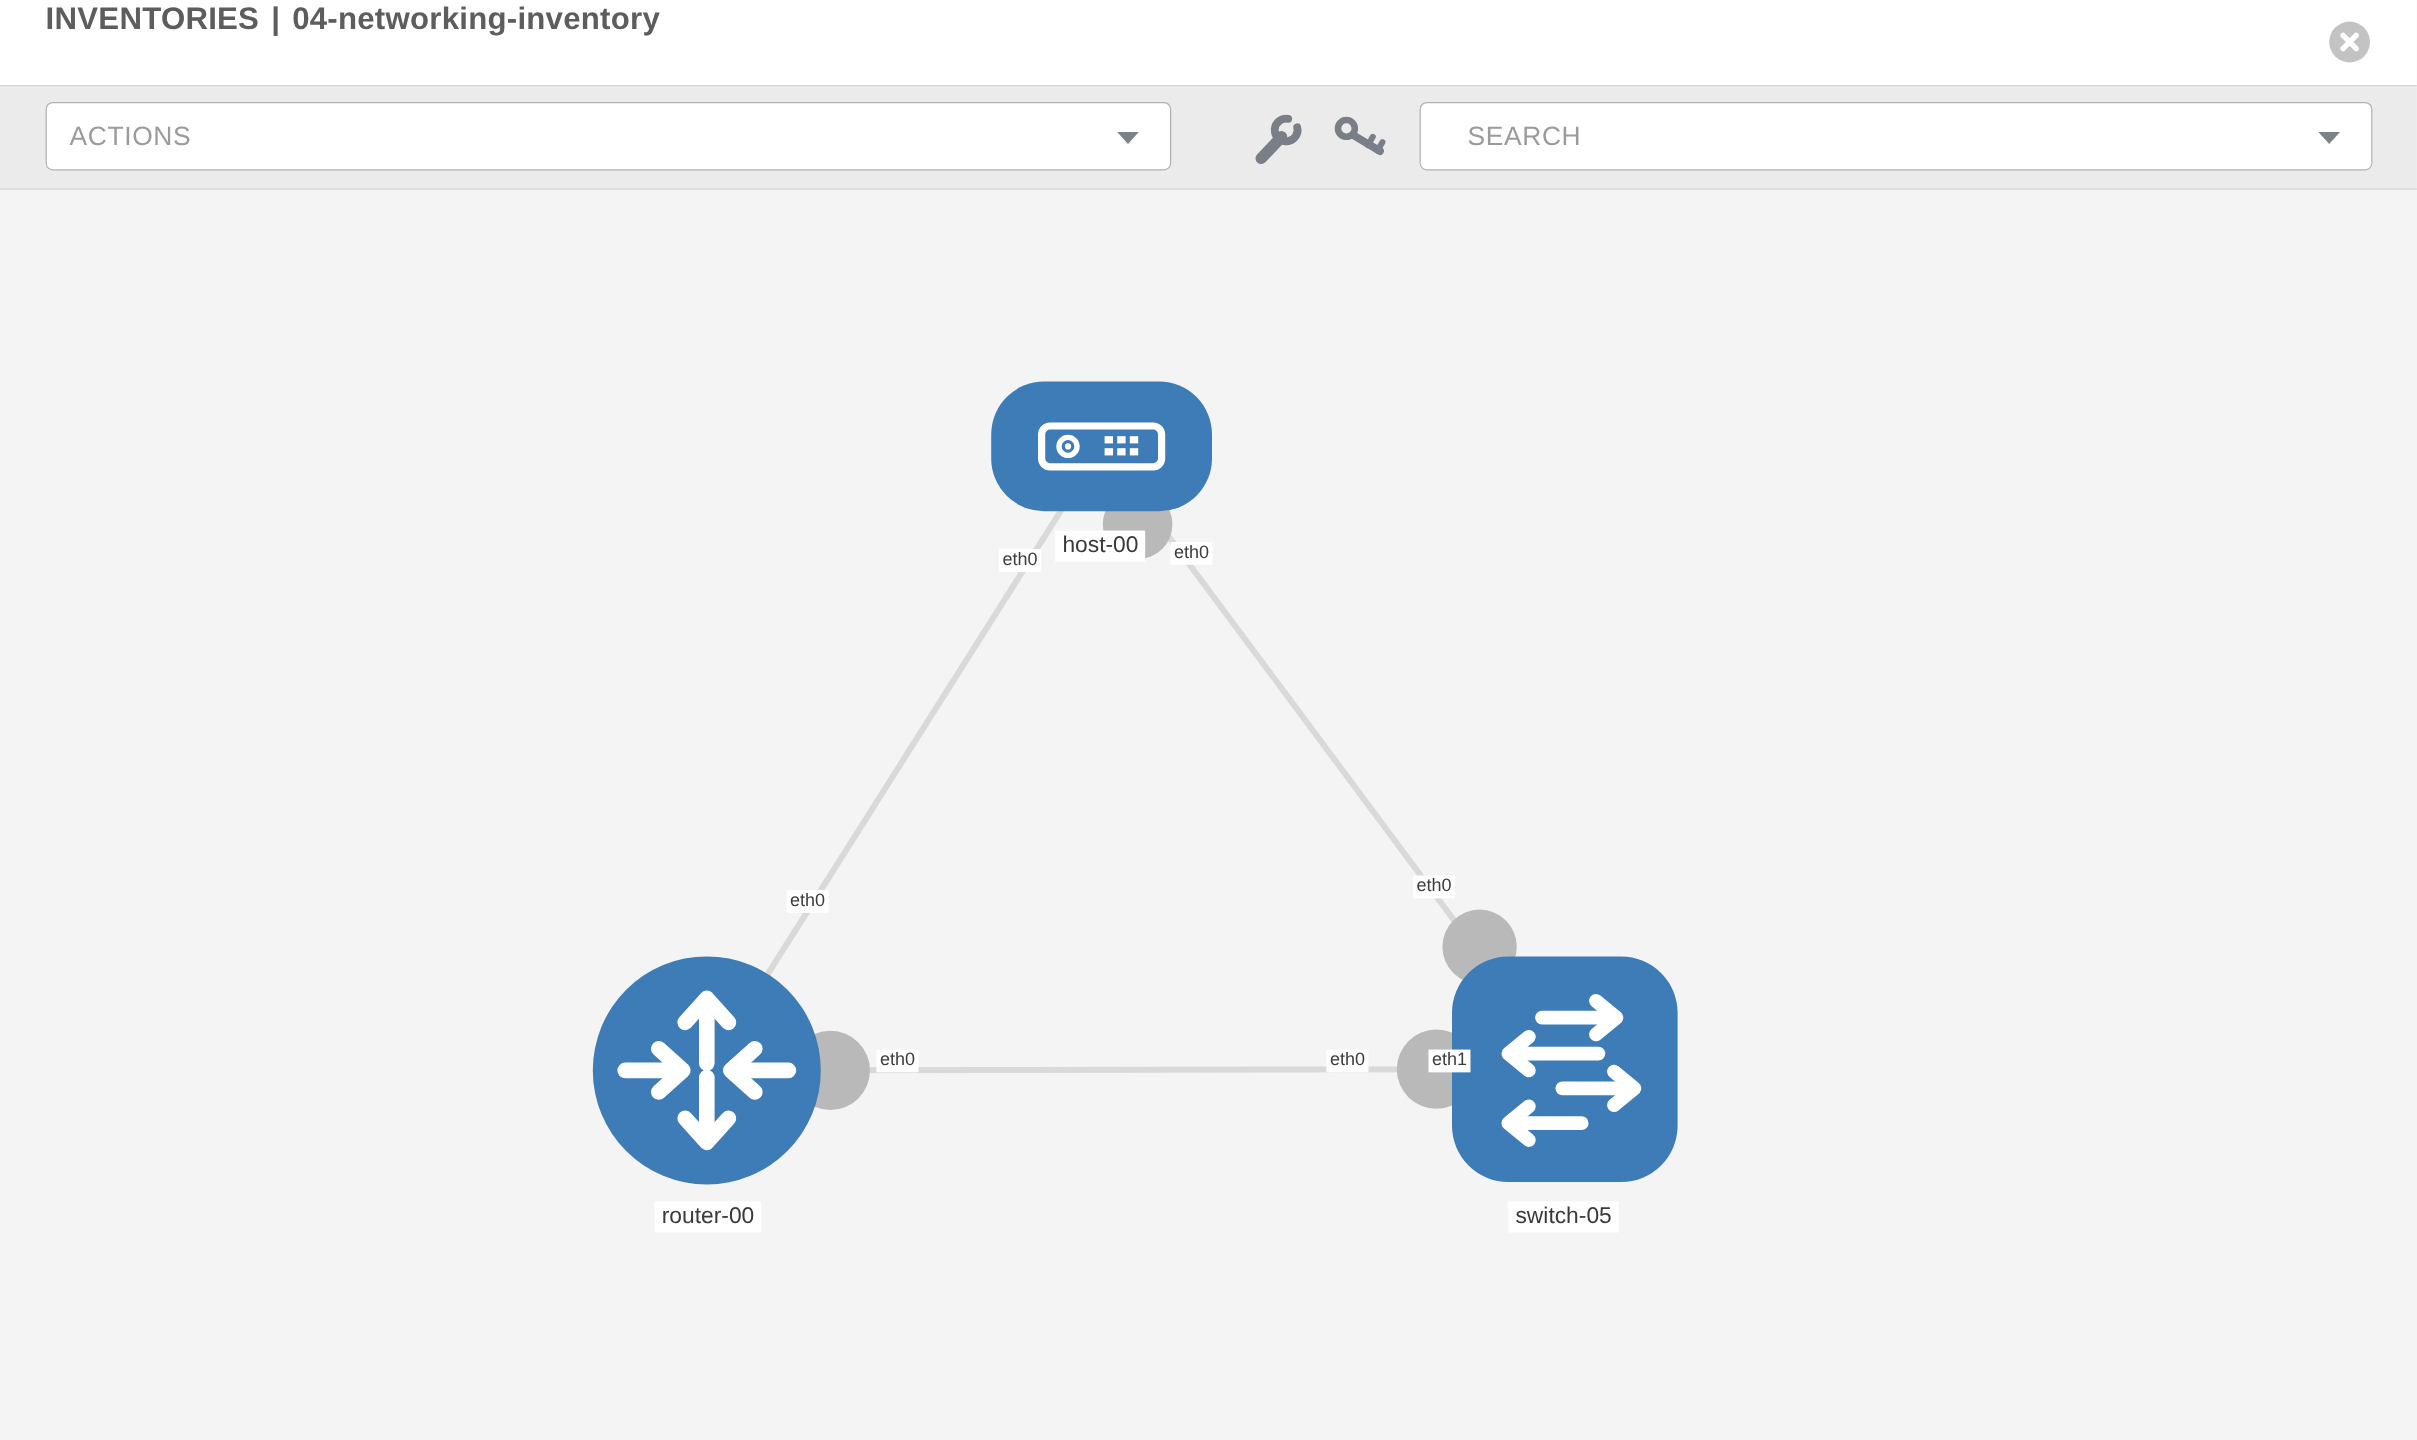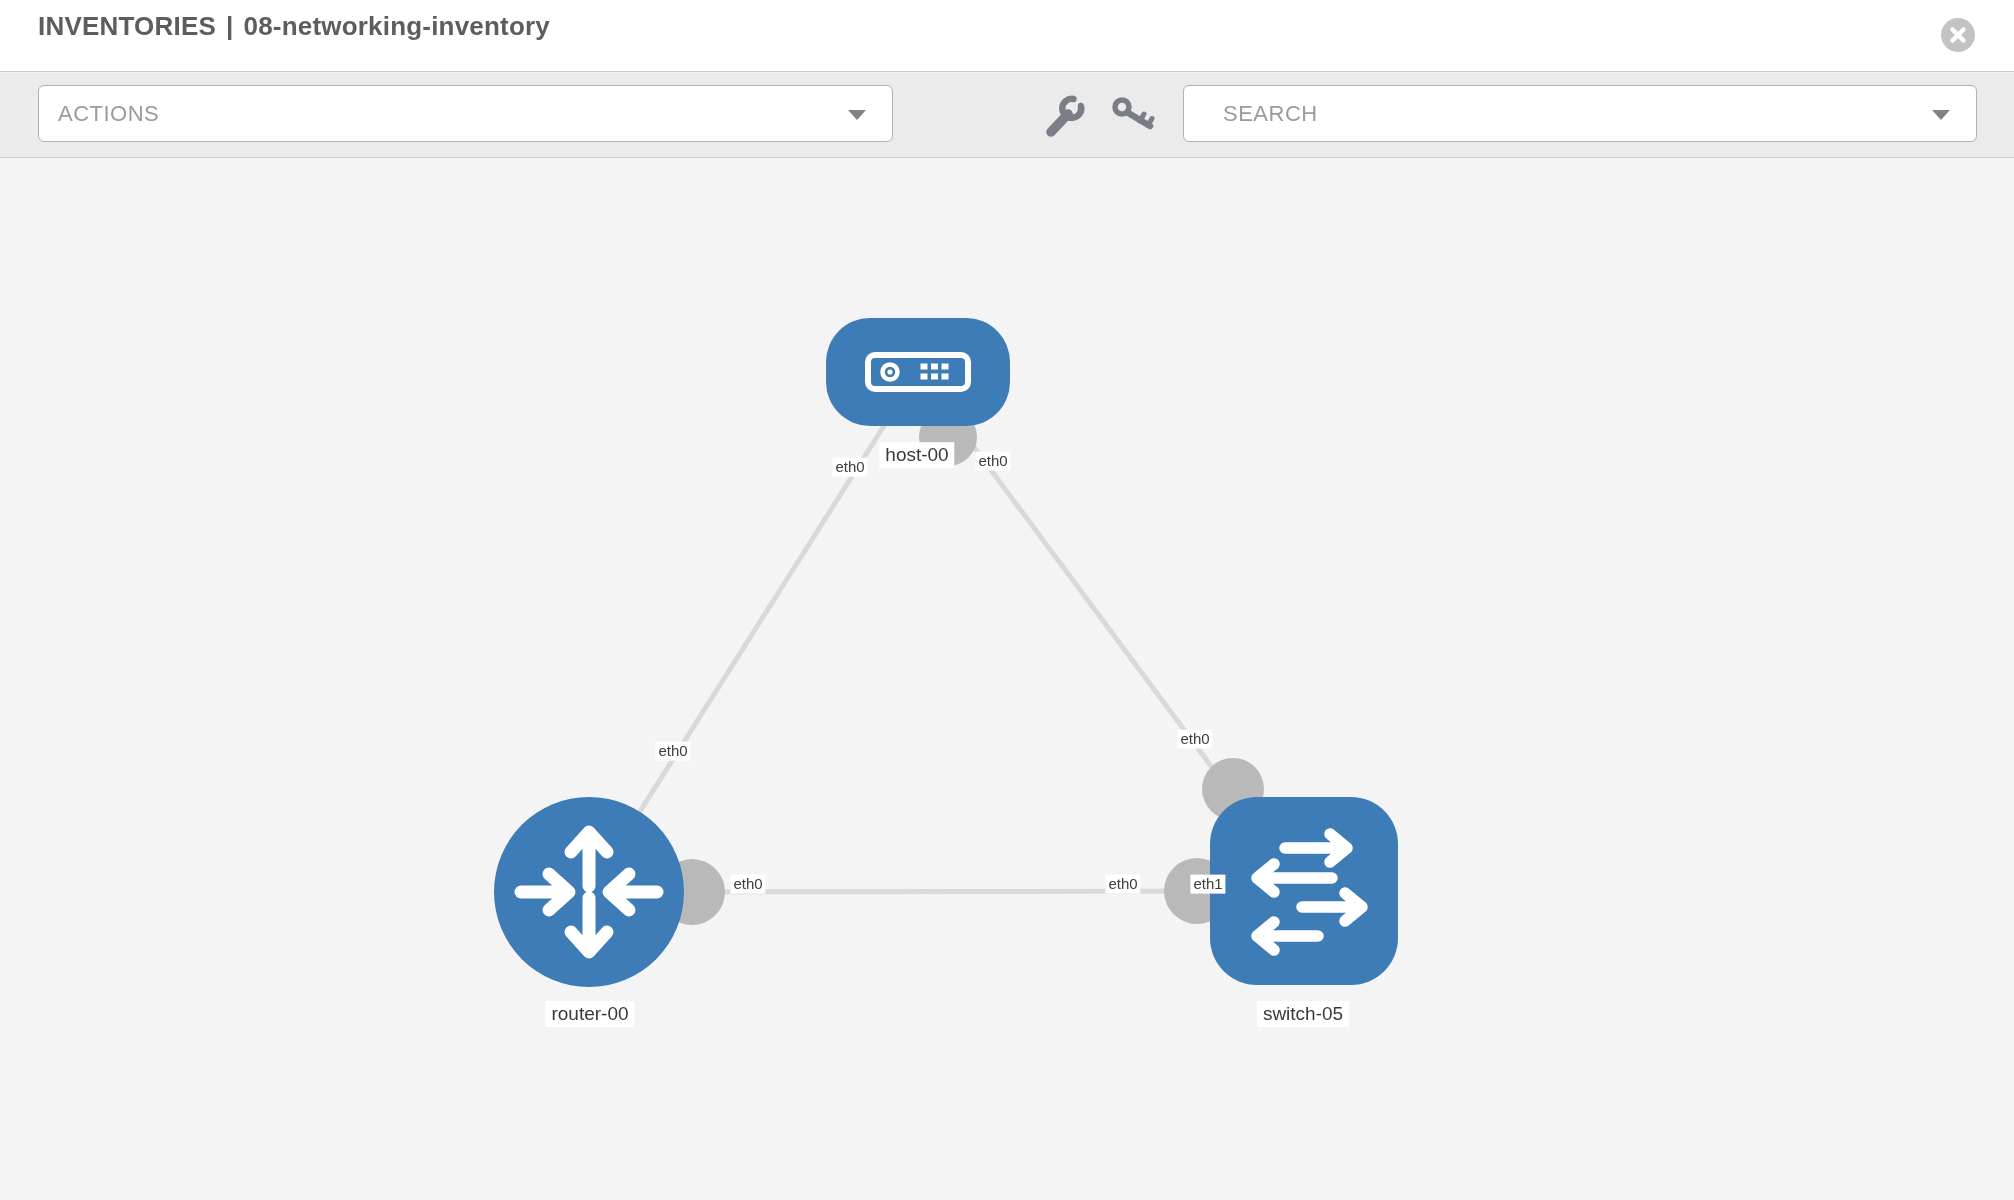--- a/index.html
+++ b/index.html
@@ -13,21 +13,21 @@
   body{
     width:2014px;height:1200px;overflow:hidden;position:relative;
     font-family:"Liberation Sans", sans-serif;background:var(--canvas-bg);
   }
   
   .header{
     position:absolute;left:0;top:0;width:2014px;height:72px;
     background:#ffffff;border-bottom:1px solid #c9c9c9;z-index:10;
   }
   .title{
-    position:absolute;left:38px;top:0;height:52px;display:flex;align-items:center;
+    position:absolute;left:38px;top:0;height:52px;display:flex;align-items:flex-start;
     font-size:26px;font-weight:bold;color:#5d5d5d;letter-spacing:.2px;
   }
   .title .sep{margin:0 10px;color:#5d5d5d;font-weight:bold;}
   .close-btn{
     position:absolute;left:1941px;top:18px;width:34px;height:34px;border-radius:50%;
     background:#c3c3c3;display:flex;align-items:center;justify-content:center;cursor:pointer;
   }
   
   .toolbar{
     position:absolute;left:0;top:73px;width:2014px;height:85px;
@@ -39,21 +39,21 @@
     display:flex;align-items:center;cursor:pointer;
   }
   .select-box .sel-label{
     font-size:22px;color:#9b9b9b;letter-spacing:.5px;padding-left:19px;
   }
   .caret{
     position:absolute;right:26px;top:50%;margin-top:-4px;width:0;height:0;
     border-left:9px solid transparent;border-right:9px solid transparent;
     border-top:10px solid #7d8287;
   }
-  .actions-box{left:38px;width:855px;}
+  .actions-box{left:38px;width:938px;}
   .search-box{left:1183px;width:794px;padding-left:20px;}
   .tool-icon{position:absolute;top:0;height:85px;display:flex;align-items:center;cursor:pointer;}
   .tool-icon.wrench{left:1045px;}
   .tool-icon.key{left:1110px;}
   
   .canvas{
     position:absolute;left:0;top:159px;width:1789px;height:1041px;
     background:var(--canvas-bg);z-index:1;
   }
   .topo-svg{position:absolute;left:0;top:-159px;width:2014px;height:1200px;z-index:1;}
@@ -65,21 +65,21 @@
   .node-label{font-size:19px;color:#3a3a3a;padding:1px 6px;}
   .iface-label{font-size:15px;color:#3d3d3d;padding:0 3px;}
 </style>
 </head>
 <body>
 
 <div class="header">
   <div class="title">
     <span>INVENTORIES</span>
     <span class="sep">|</span>
-    <span>08-networking-inventory</span>
+    <span>04-networking-inventory</span>
   </div>
   <div class="close-btn">
     <svg width="34" height="34" viewBox="0 0 34 34">
       <line x1="11.5" y1="11.5" x2="22.5" y2="22.5" stroke="#ffffff" stroke-width="4.5" stroke-linecap="round"></line>
       <line x1="22.5" y1="11.5" x2="11.5" y2="22.5" stroke="#ffffff" stroke-width="4.5" stroke-linecap="round"></line>
     </svg>
   </div>
 </div>
 
 <div class="toolbar">

